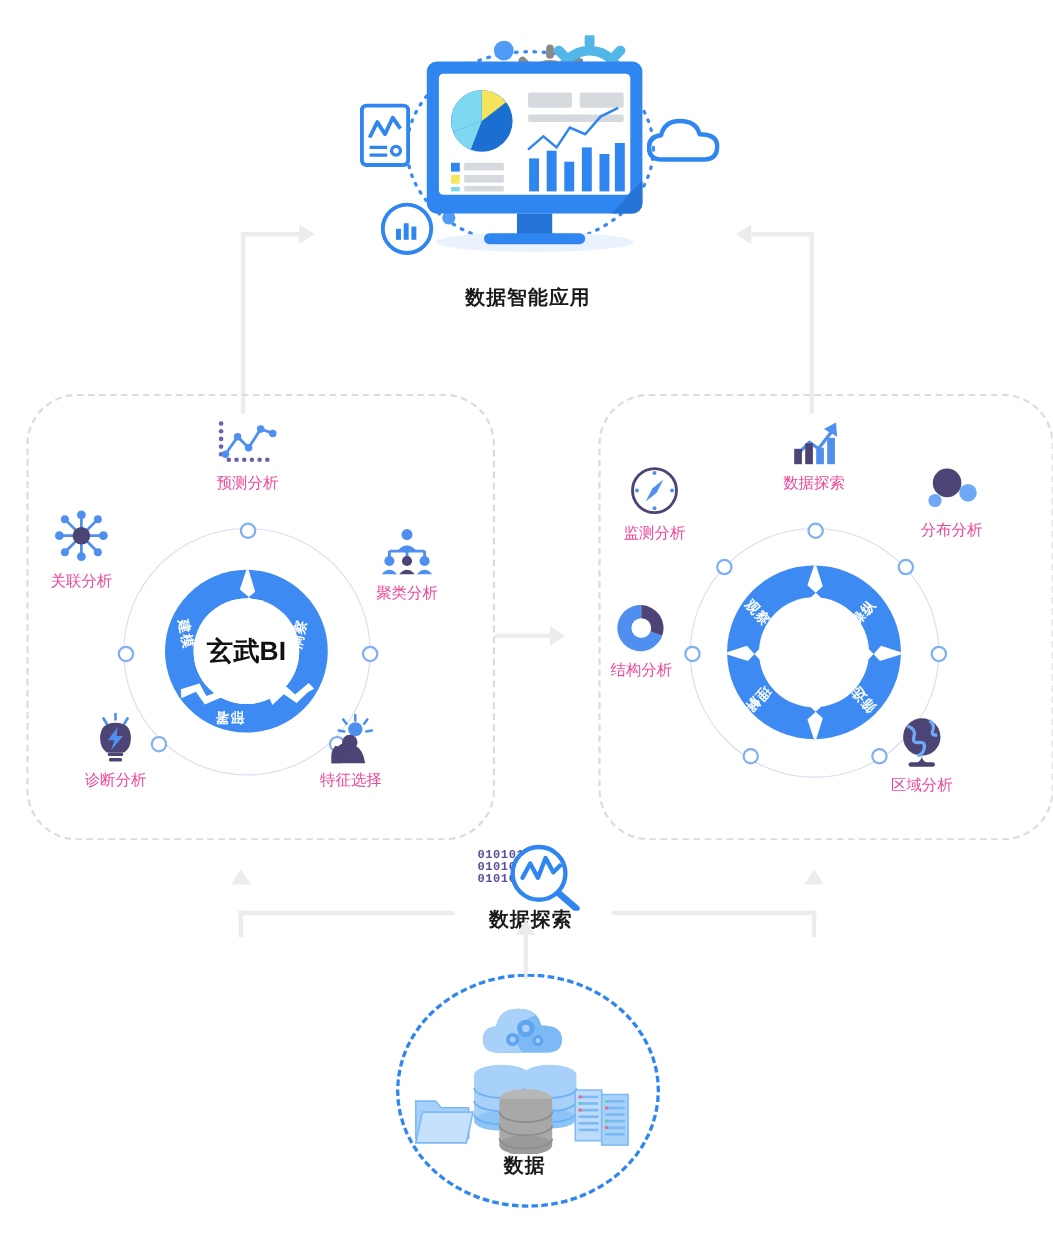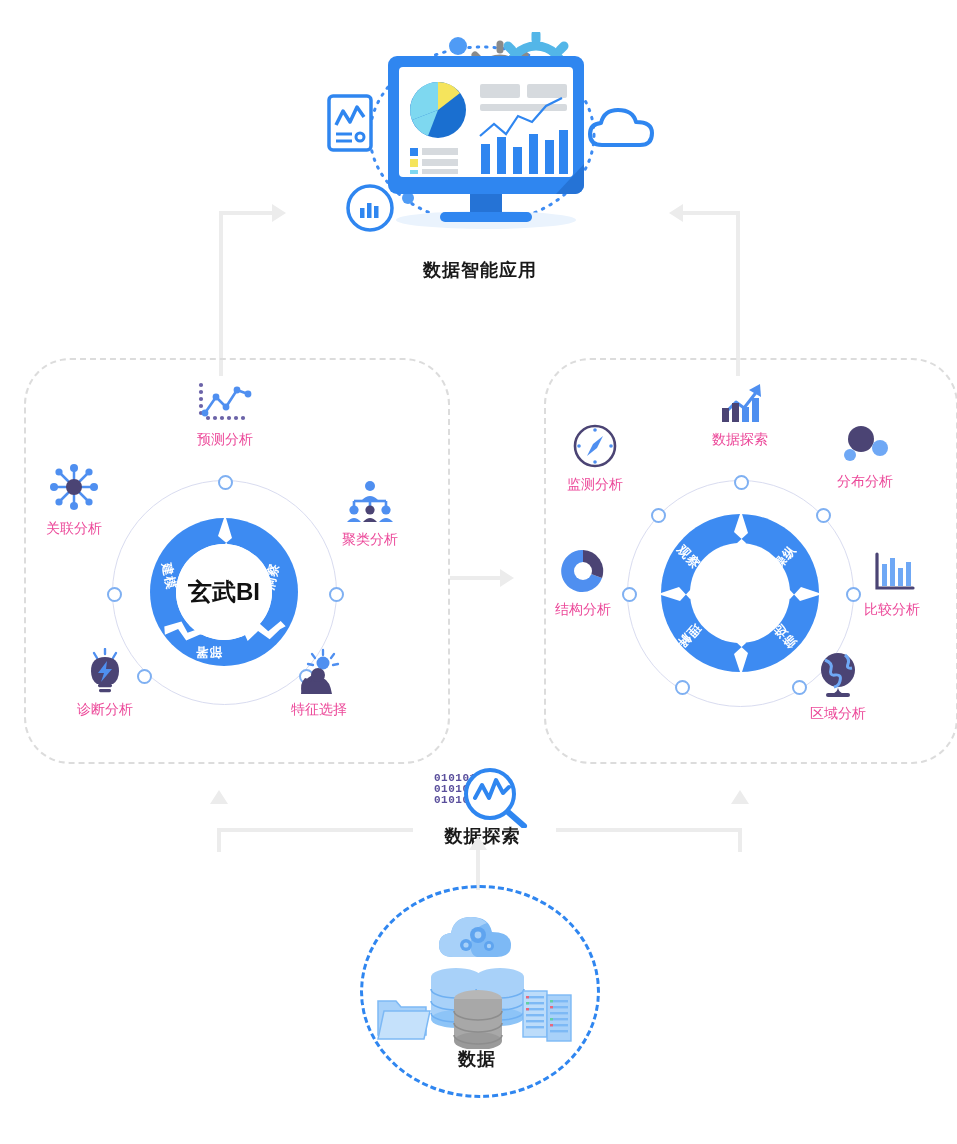--- a/index.html
+++ b/index.html
@@ -374,34 +374,20 @@
     <div class="ico">
       <svg width="52" height="44">
         <circle cx="22" cy="17" r="13" fill="#4b4474"></circle>
         <circle cx="41" cy="26" r="8" fill="#6fa8f5"></circle>
         <circle cx="11" cy="33" r="6" fill="#6fa8f5"></circle>
       </svg>
     </div>
     <div class="lbl">分布分析</div>
   </div>
 
-  <div class="node" style="left:222px;top:118px;width:100px;">
-    <div class="ico">
-      <svg width="50" height="44">
-        <polyline points="10,4 10,38 46,38" fill="none" stroke="#4b4474" stroke-width="3.2" stroke-linecap="round"></polyline>
-        <g fill="#6fa8f5">
-          <rect x="15" y="14" width="5" height="22"></rect>
-          <rect x="23" y="8" width="5" height="28"></rect>
-          <rect x="31" y="18" width="5" height="18"></rect>
-          <rect x="39" y="12" width="5" height="24"></rect>
-        </g>
-      </svg>
-    </div>
-    <div class="lbl">比较分析</div>
-  </div>
 
   <div class="node" style="left:166px;top:222px;width:104px;">
     <div class="ico">
       <svg width="52" height="48">
         <circle cx="26" cy="20" r="17" fill="#4b4474"></circle>
         <path d="M13 10 q8 3 6 9 q-2 7 4 6 q7-1 5 6 q-1 5 -6 6" fill="none" stroke="#6fa8f5" stroke-width="3"></path>
         <path d="M33 5 q5 4 3 9 q-2 5 4 4" fill="none" stroke="#6fa8f5" stroke-width="3"></path>
         <path d="M26 37 q0 5 -6 7 l12 0 q-6-2 -6-7 z" fill="#4b4474"></path>
         <rect x="14" y="43" width="24" height="4" rx="2" fill="#4b4474"></rect>
       </svg>

